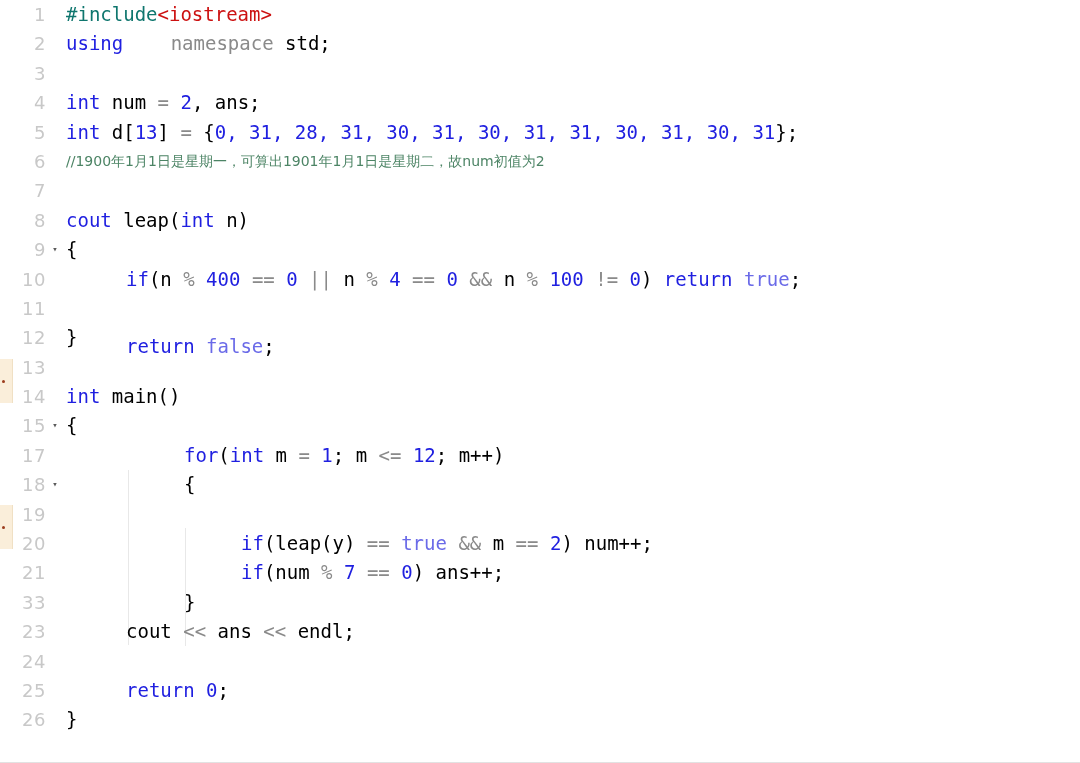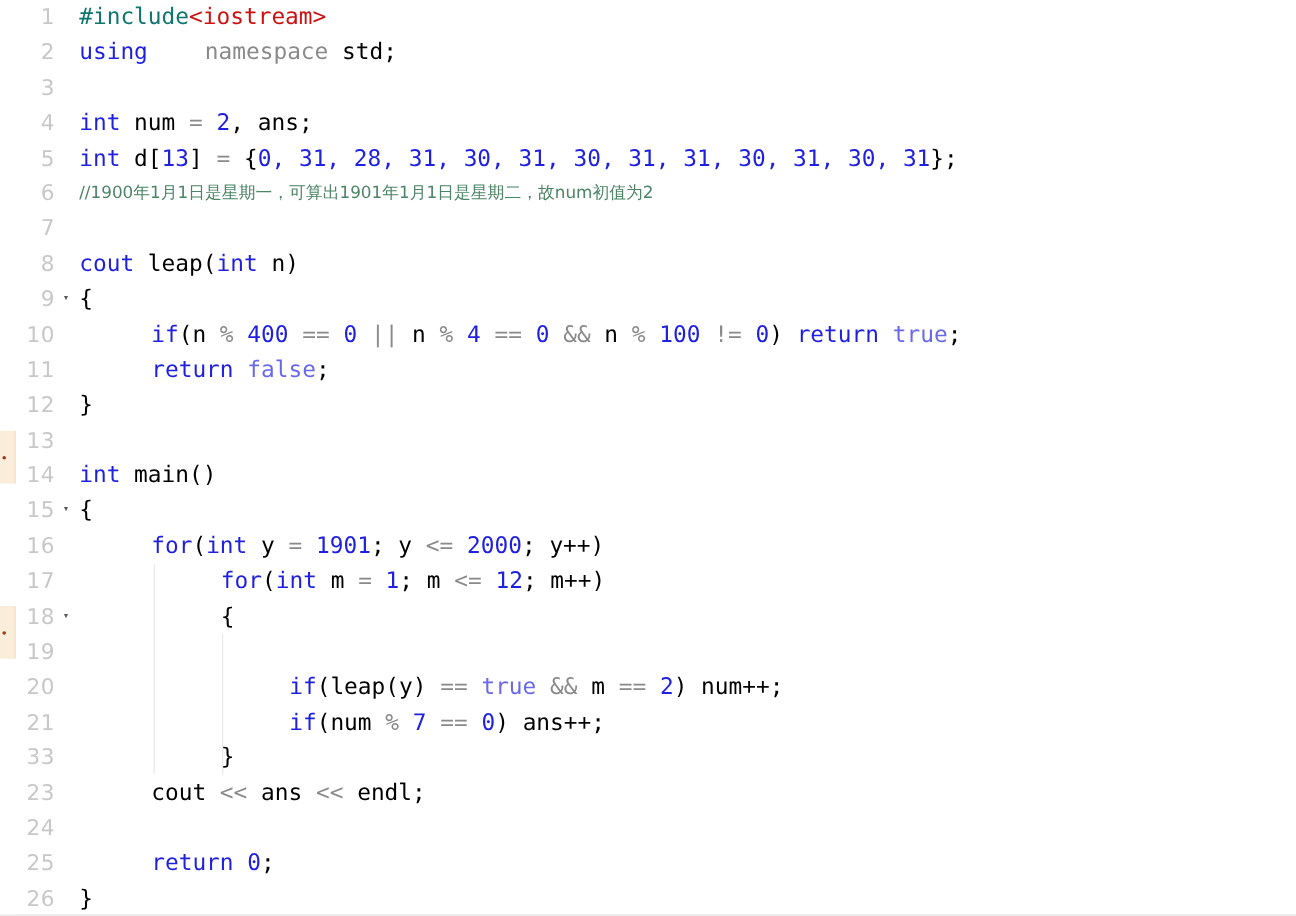--- a/index.html
+++ b/index.html
@@ -190,21 +190,21 @@
       <span class="code"><span class="plain">{</span></span>
     </div>
 
     <div class="row">
       <span class="lineno">10</span>
       <span class="code" style="left:126px;"><span class="kw">if</span><span class="plain">(n </span><span class="op">%</span><span class="num"> 400 </span><span class="op">==</span><span class="num"> 0</span><span class="op"> || </span><span class="plain">n </span><span class="op">%</span><span class="num"> 4 </span><span class="op">==</span><span class="num"> 0</span><span class="op"> &amp;&amp; </span><span class="plain">n </span><span class="op">%</span><span class="num"> 100 </span><span class="op">!=</span><span class="num"> 0</span><span class="plain">) </span><span class="kw">return</span><span class="lit"> true</span><span class="plain">;</span></span>
     </div>
 
     <div class="row">
       <span class="lineno">11</span>
-      <span class="code" style="left:126px;"><span class="kw">return</span><span class="lit"> false</span><span class="plain">;</span></span>
+      <span class="code" style="left:126px;margin-top:38px;"><span class="kw">return</span><span class="lit"> false</span><span class="plain">;</span></span>
     </div>
 
     <div class="row">
       <span class="lineno">12</span>
       <span class="code"><span class="plain">}</span></span>
     </div>
 
     <div class="row">
       <span class="lineno">13</span>
       <span class="code"></span>
@@ -214,24 +214,20 @@
       <span class="lineno">14</span>
       <span class="code"><span class="kw">int</span><span class="plain"> main()</span></span>
     </div>
 
     <div class="row">
       <span class="lineno">15</span>
       <span class="fold">▾</span>
       <span class="code"><span class="plain">{</span></span>
     </div>
 
-    <div class="row">
-      <span class="lineno">16</span>
-      <span class="code" style="left:126px;"><span class="kw">for</span><span class="plain">(</span><span class="kw">int</span><span class="plain"> y </span><span class="op">=</span><span class="num"> 1901</span><span class="plain">; y </span><span class="op">&lt;=</span><span class="num"> 2000</span><span class="plain">; y++)</span></span>
-    </div>
 
     <div class="row">
       <span class="lineno">17</span>
       <span class="code" style="left:184px;"><span class="kw">for</span><span class="plain">(</span><span class="kw">int</span><span class="plain"> m </span><span class="op">=</span><span class="num"> 1</span><span class="plain">; m </span><span class="op">&lt;=</span><span class="num"> 12</span><span class="plain">; m++)</span></span>
     </div>
 
     <div class="row">
       <span class="lineno">18</span>
       <span class="fold">▾</span>
       <span class="code" style="left:184px;"><span class="plain">{</span></span>

